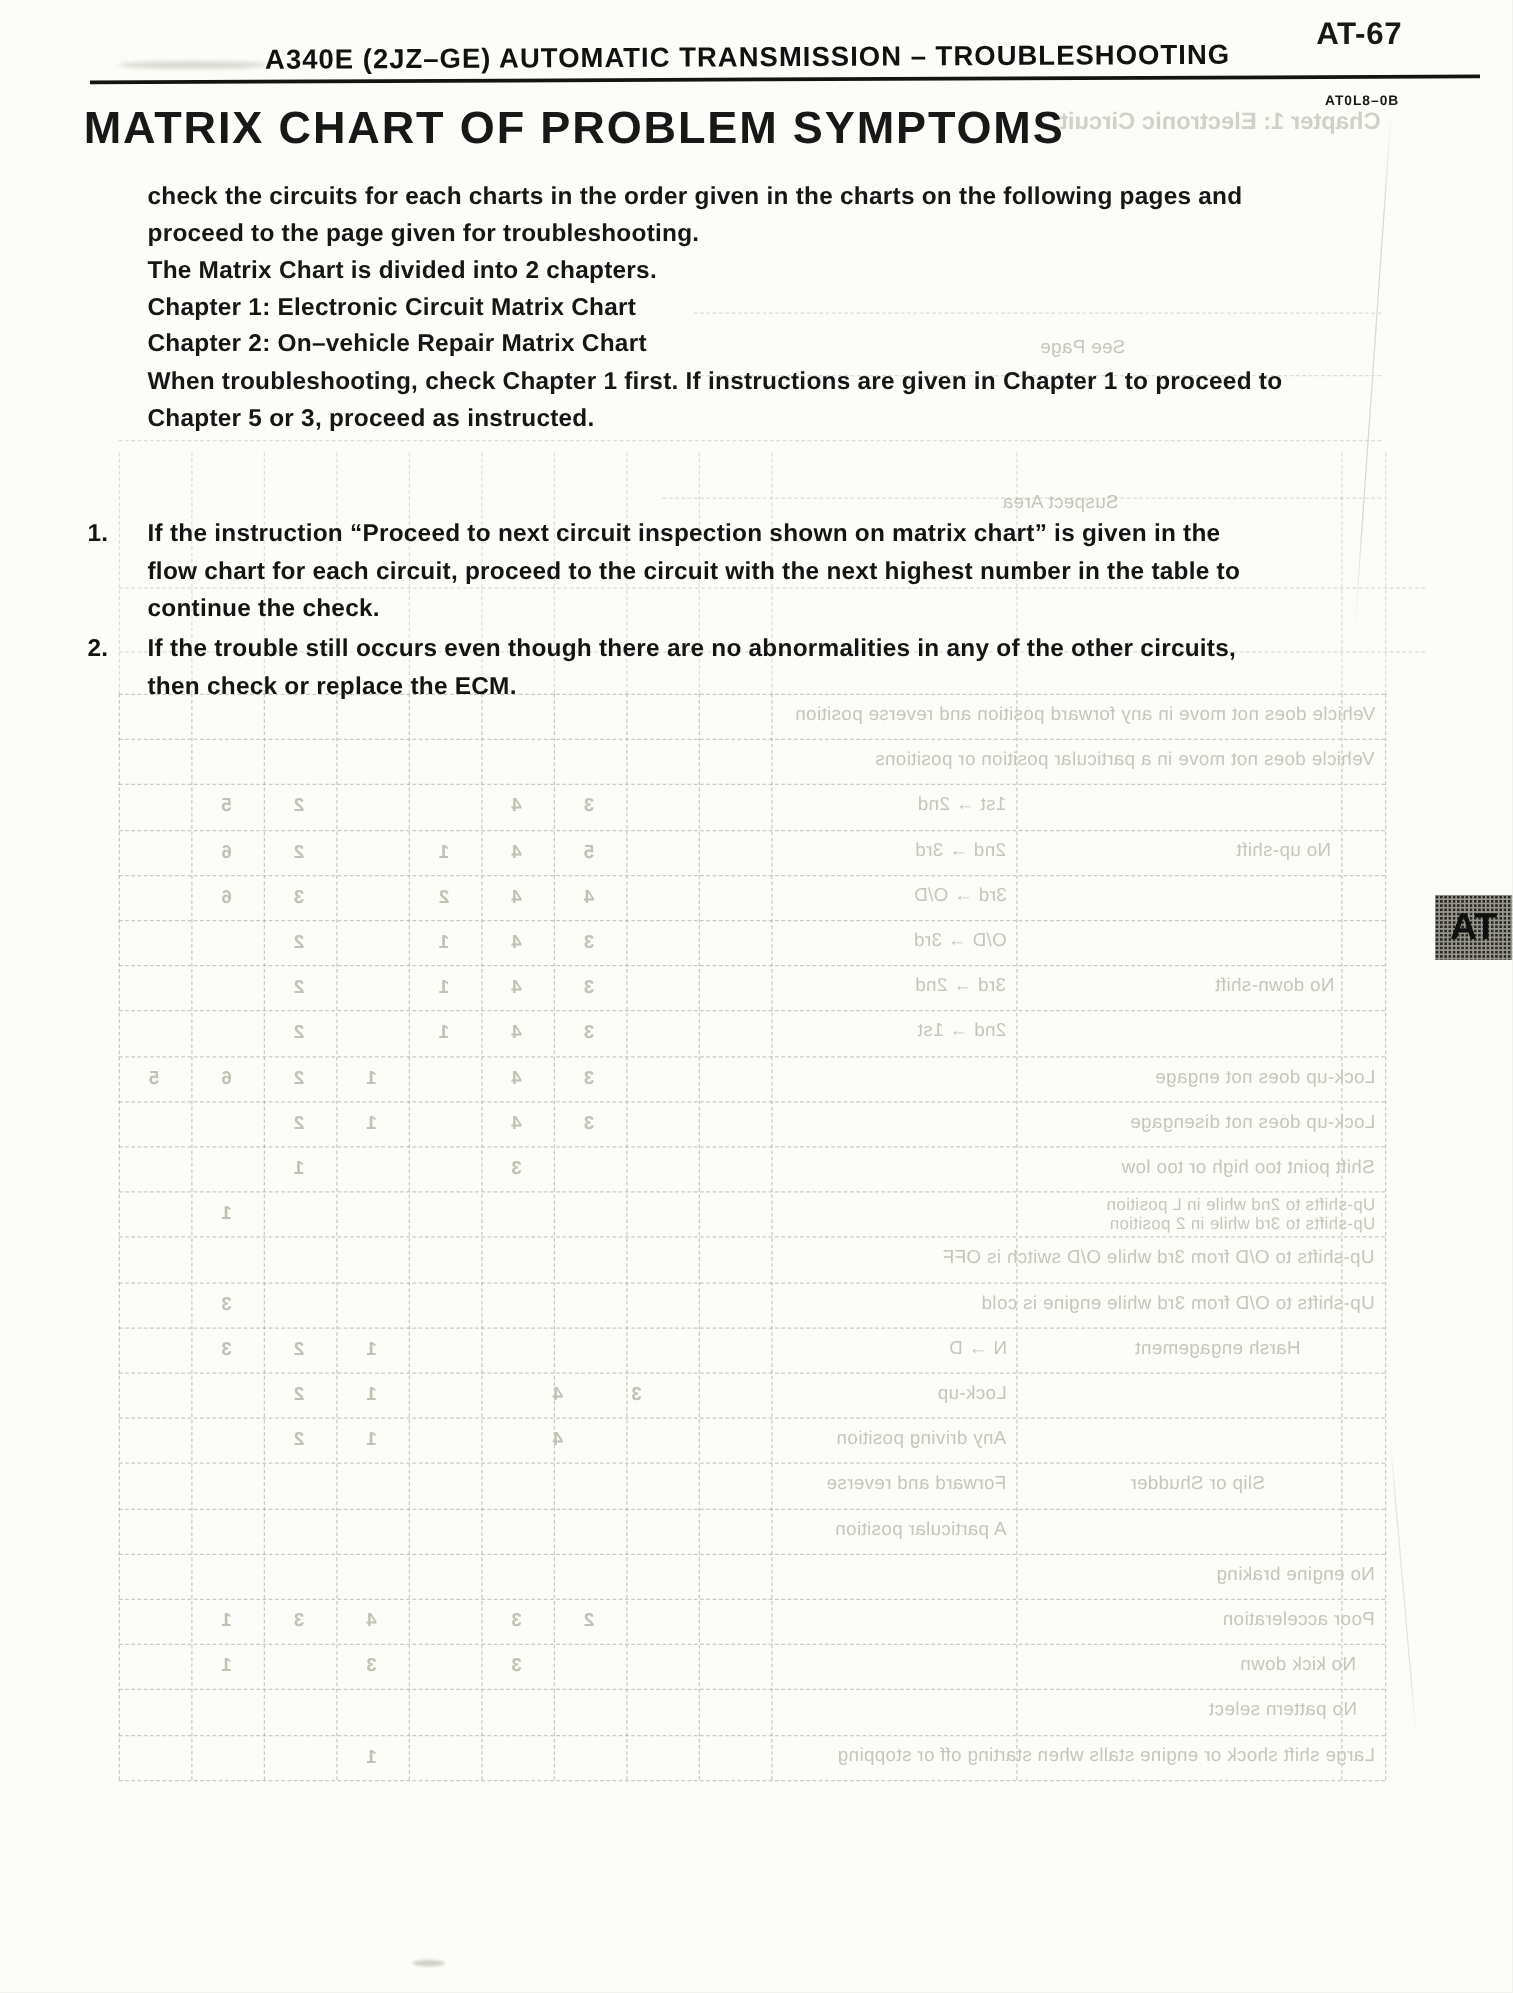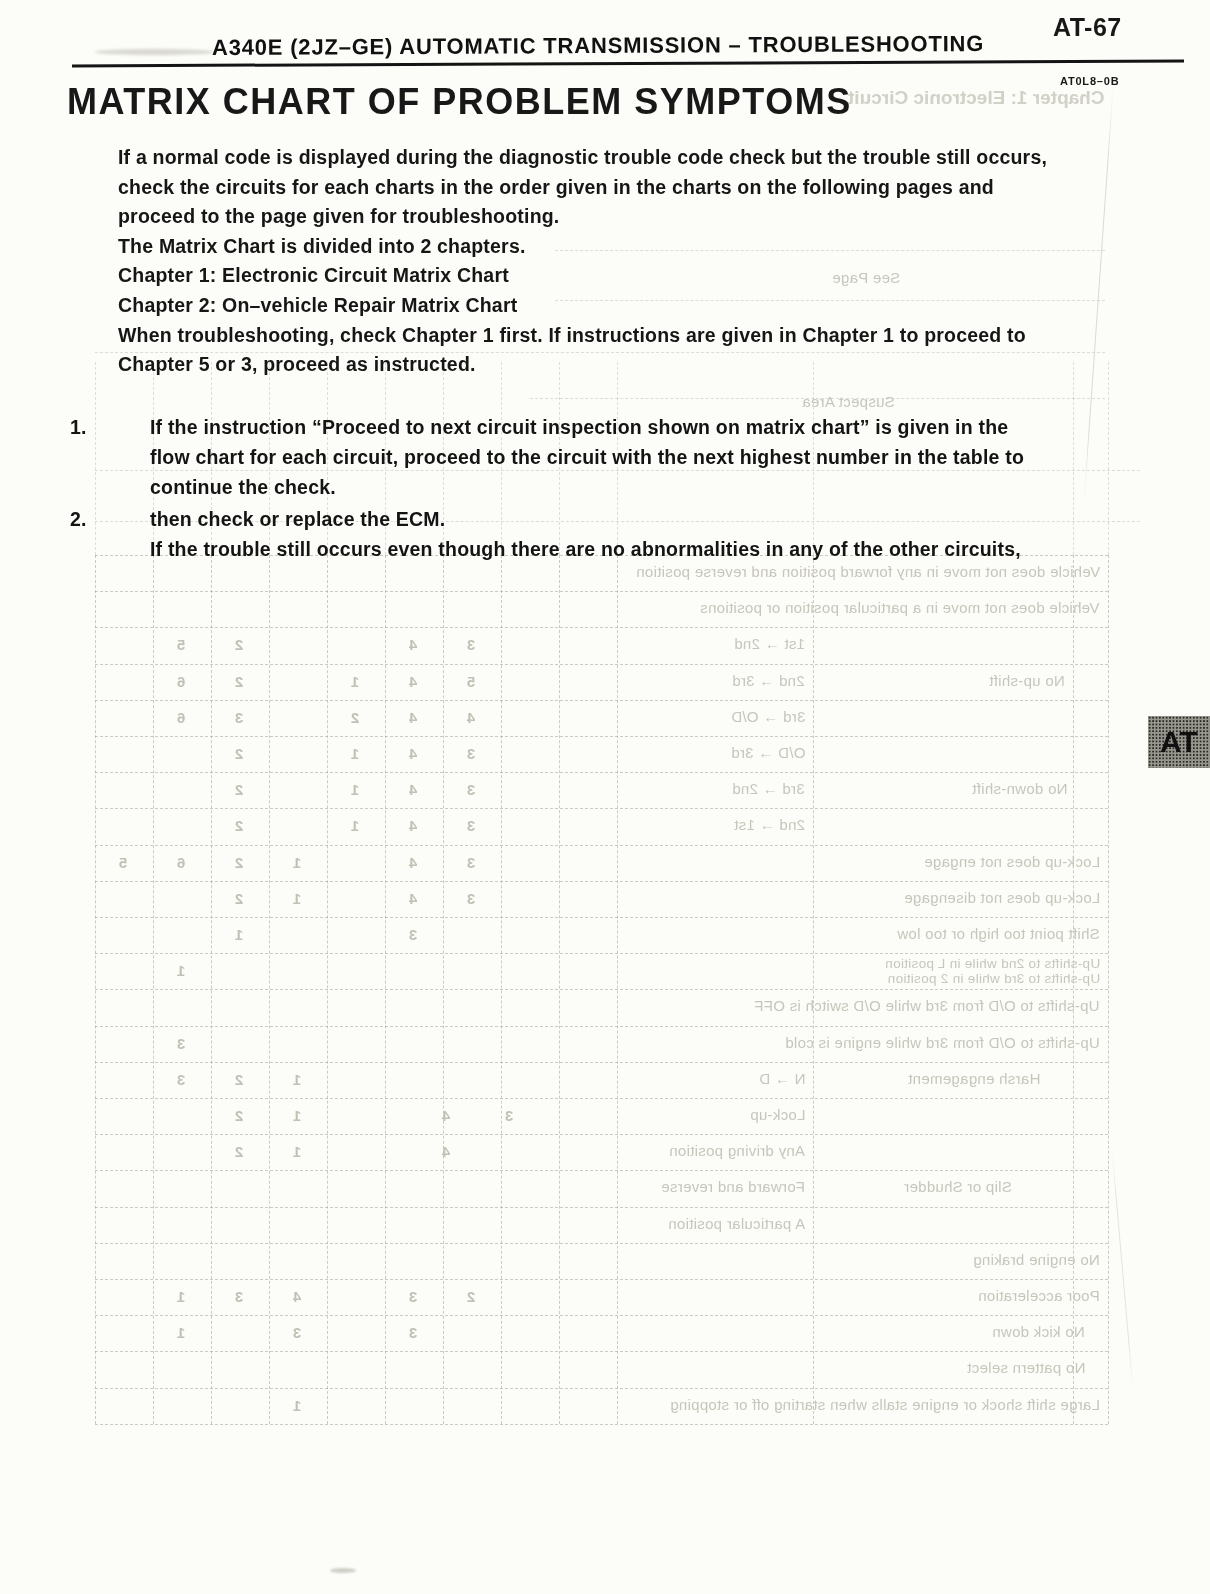--- a/index.html
+++ b/index.html
@@ -16,21 +16,21 @@
   #section-code{top:75px;left:1060px;font-size:11px;font-weight:bold;letter-spacing:.8px;}
   #page-title{top:81px;left:67px;font-size:36px;font-weight:bold;letter-spacing:1.5px;}
   #intro{position:absolute;top:143px;left:118px;z-index:3;font-size:19.5px;font-weight:600;
          letter-spacing:.2px;line-height:29.6px;color:#161616;}
   #intro div{white-space:nowrap;}
   #items{position:absolute;top:412px;left:70px;z-index:3;font-size:19.5px;font-weight:bold;
          letter-spacing:.2px;line-height:30px;color:#141414;}
   .item{position:relative;}
   .item .num{position:absolute;left:0;top:0;}
   .item .lines{margin-left:48px;}
-  .item .lines div{white-space:nowrap;margin-left:32px;}
+  .item .lines div{white-space:nowrap;}
   .item + .item{margin-top:2px;}
 
   
   #side-tab{position:absolute;top:716px;left:1148px;width:62px;height:52px;z-index:4;
             background-color:#96968e;
             background-image:radial-gradient(circle,#26261f 1.1px,transparent 1.3px);
             background-size:3.4px 3.4px;
             color:#101010;font-size:30px;font-weight:bold;line-height:52px;
             padding-left:12px;box-sizing:border-box;filter:blur(.2px);}
 
@@ -217,21 +217,20 @@
       <div class="gdigit" style="left: 293px; top: 1396.6px;">1</div>
     </div>
 
   <div class="fg" id="running-title">A340E (2JZ–GE) AUTOMATIC TRANSMISSION – TROUBLESHOOTING</div>
   <div class="fg" id="page-number">AT-67</div>
   <div id="header-rule"></div>
   <div class="fg" id="section-code">AT0L8–0B</div>
   <div class="fg" id="page-title">MATRIX CHART OF PROBLEM SYMPTOMS</div>
 
   <div id="intro">
-    <div>If a normal code is displayed during the diagnostic trouble code check but the trouble still occurs,</div>
     <div>check the circuits for each charts in the order given in the charts on the following pages and</div>
     <div>proceed to the page given for troubleshooting.</div>
     <div>The Matrix Chart is divided into 2 chapters.</div>
     <div>Chapter 1: Electronic Circuit Matrix Chart</div>
     <div>Chapter 2: On–vehicle Repair Matrix Chart</div>
     <div>When troubleshooting, check Chapter 1 first. If instructions are given in Chapter 1 to proceed to</div>
     <div>Chapter 5 or 3, proceed as instructed.</div>
   </div>
 
   <div id="items">
@@ -239,22 +238,22 @@
       <div class="num">1.</div>
       <div class="lines">
         <div>If the instruction “Proceed to next circuit inspection shown on matrix chart” is given in the</div>
         <div>flow chart for each circuit, proceed to the circuit with the next highest number in the table to</div>
         <div>continue the check.</div>
       </div>
     </div>
     <div class="item">
       <div class="num">2.</div>
       <div class="lines">
+        <div>If the trouble still occurs even though there are no abnormalities in any of the other circuits,</div>
         <div>then check or replace the ECM.</div>
-        <div>If the trouble still occurs even though there are no abnormalities in any of the other circuits,</div>
       </div>
     </div>
   </div>
 
   <div id="side-tab">AT</div>
 
   <div id="curl1" class="curl"></div>
   <div id="curl2" class="curl"></div>
   <div id="smudge"></div>
   <div id="smudge2"></div>

